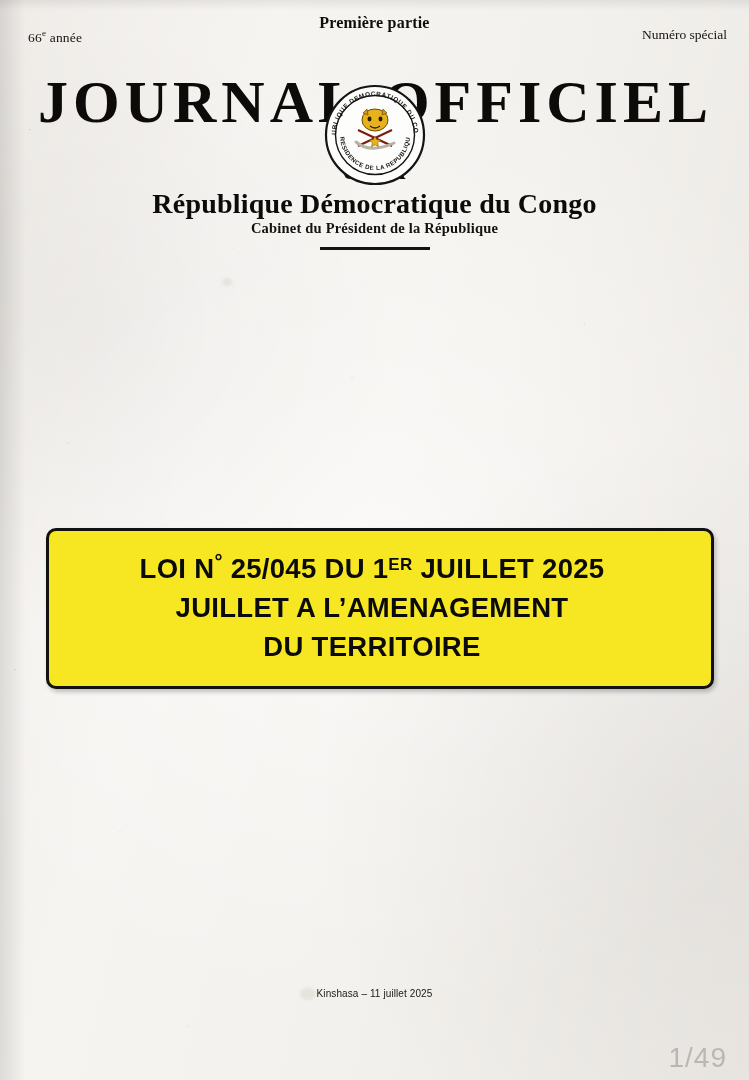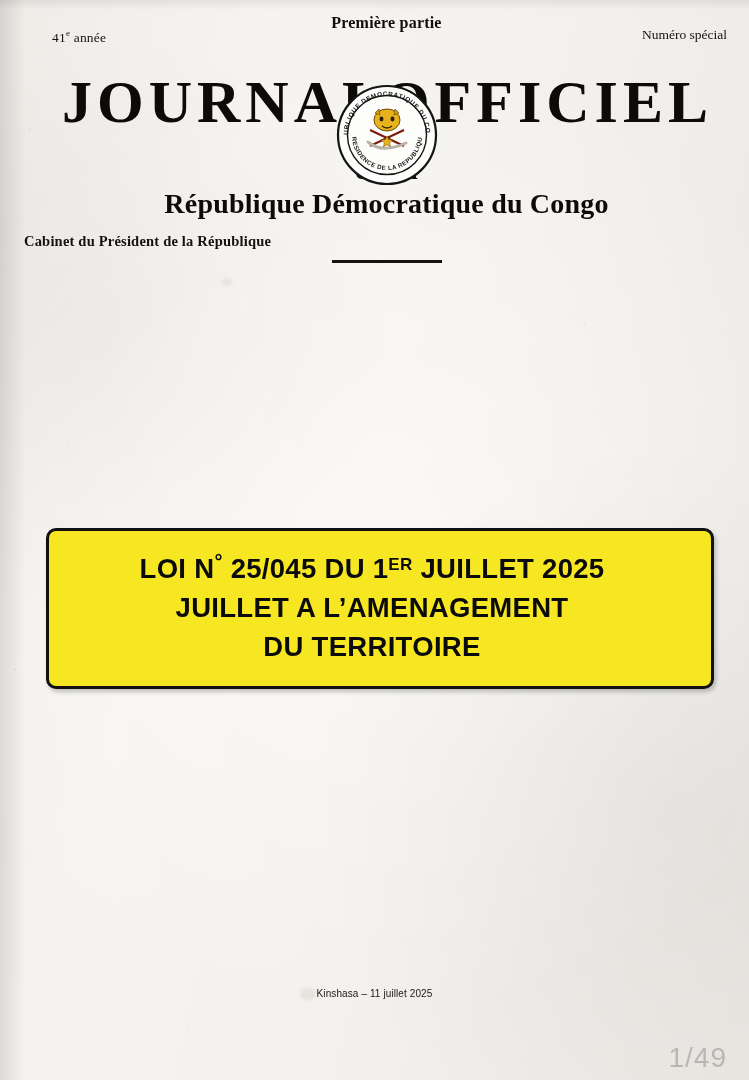--- a/index.html
+++ b/index.html
@@ -53,21 +53,20 @@
     position: absolute;
     left: 0; right: 0; top: 0; height: 10px;
     background: linear-gradient(to bottom, rgba(0,0,0,0.07), rgba(0,0,0,0));
     pointer-events: none;
   }
 
   .header {
     position: absolute;
     left: 0; right: 0;
     top: 14px;
-    padding-left: 24px;
   }
   .row-top {
     position: relative;
     height: 34px;
   }
   .annee {
     position: absolute;
     left: 28px;
     top: 14px;
     font-size: 13.5px;
@@ -132,25 +131,24 @@
   }
   .rdc {
     text-align: center;
     font-size: 28px;
     font-weight: bold;
     color: #0d0b0a;
     margin-top: 2px;
     letter-spacing: 0.2px;
   }
   .cabinet {
-    text-align: left;
+    text-align: center;
     font-size: 14.5px;
     font-weight: bold;
     color: #14110f;
-    margin-top: 13px;
     letter-spacing: 0.2px;
   }
   .rule {
     width: 110px;
     height: 2.5px;
     background: #17140f;
     margin: 10px auto 0 auto;
   }
 
   .title-box {
@@ -223,21 +221,21 @@
   <div class="smudge" style="left:300px; top:988px; width:16px; height:12px;"></div>
   <div class="smudge" style="left:222px; top:278px; width:10px; height:8px;"></div>
 
   <div class="header">
 
     <div class="row-top">
       <div class="premiere">
         <span>Première partie</span>
       </div>
       <div class="annee">
-        <span>41</span><sup>e</sup><span> année</span>
+        <span>66</span><sup>e</sup><span> année</span>
       </div>
       <div class="numero">
         <span>Numéro spécial</span>
       </div>
     </div>
 
     <div class="journal-line">
       <div class="journal-word left">JOURNAL</div>
       <div class="journal-word right">OFFICIEL</div>
 

